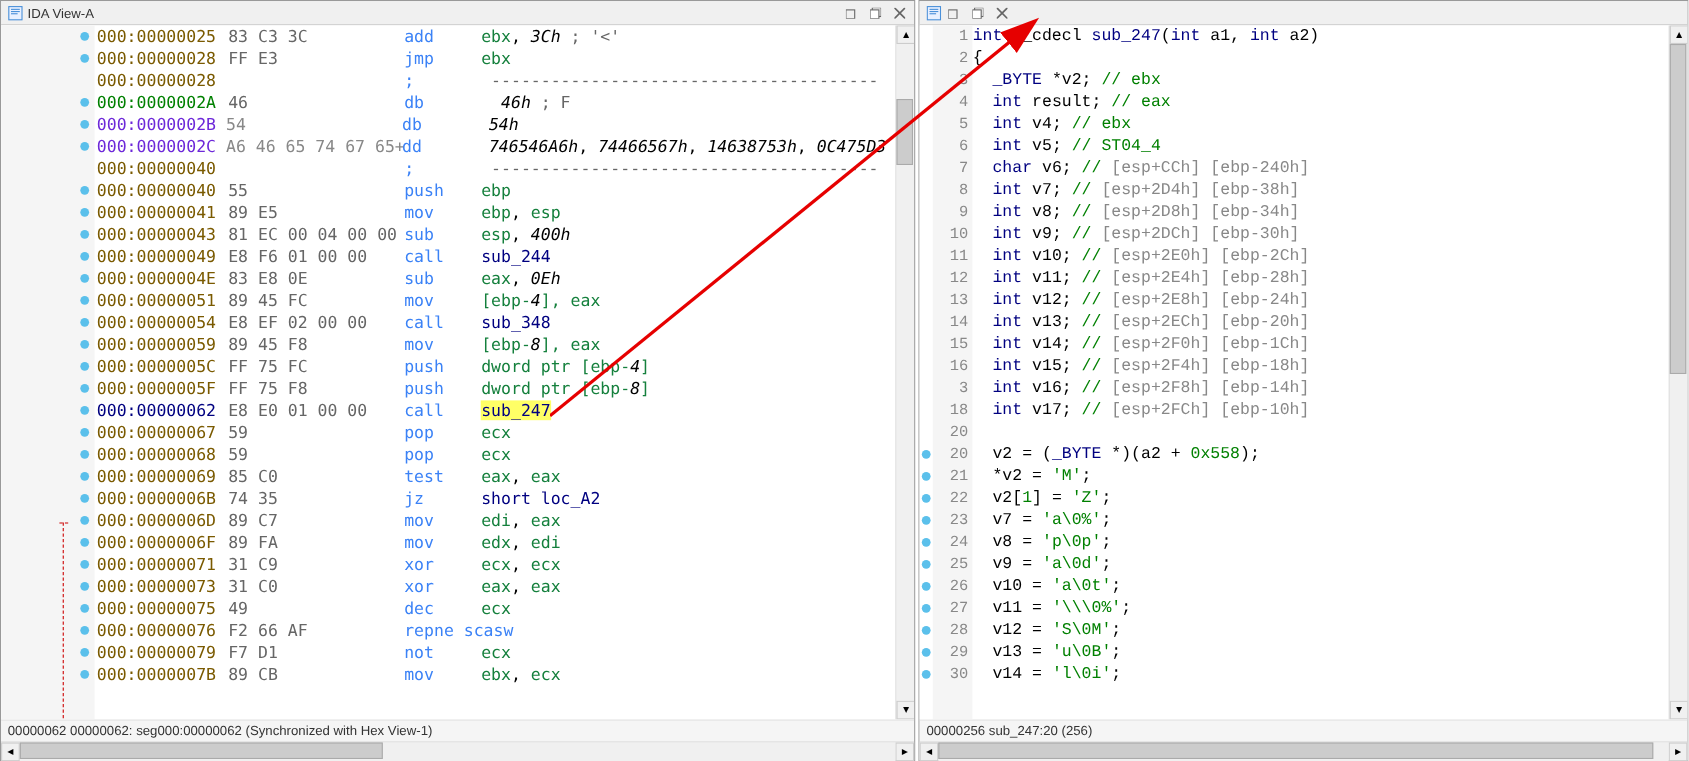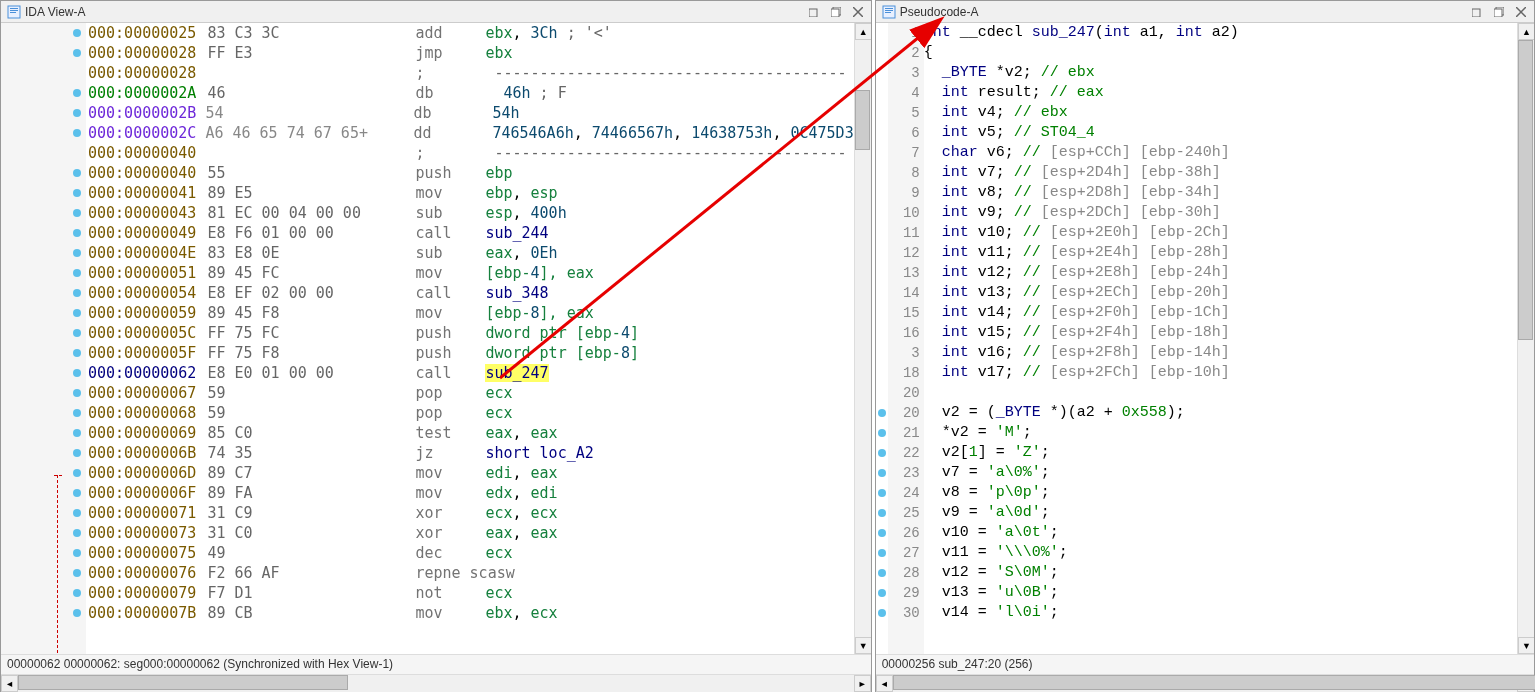--- a/index.html
+++ b/index.html
@@ -67,23 +67,23 @@
 .line {
   height: 20px;
   position: relative;
   padding-left: 2px;
 }
 .addr { color: #7a5a00; }
 .addr-gray { color: #6d28d9; }
 .addr-green { color: #008000; }
 .bytes { color: #666; margin-left: 2px; }
 .bytes-gray { color: #888; }
-.mn { color: #737373; margin-left: 48px; }
+.mn { color: #3b82f6; }
 .reg { color: #15803d; }
-.num { color: #0c4a6e; }
+.num { color: #000000; font-style: italic; }
 .sym { color: #000080; }
 .cmt { color: #666; }
 .hl { background: #ffff66; }
 .dot {
   position: absolute;
   width: 8px; height: 8px;
   background: #5bc0eb;
   border-radius: 50%;
   left: 72px;
 }
@@ -281,21 +281,20 @@
 <div class="panel panel-right">
   <div class="title-bar">
     <span class="title-icon">
       <svg width="14" height="14" viewBox="0 0 14 14">
           <rect x="1" y="1" width="12" height="12" fill="#e8f0ff" stroke="#4a90d9"></rect>
           <rect x="3" y="3" width="8" height="1" fill="#4a90d9"></rect>
           <rect x="3" y="5" width="8" height="1" fill="#4a90d9"></rect>
           <rect x="3" y="7" width="6" height="1" fill="#4a90d9"></rect>
         </svg>
     </span>
-    <span class="title-text">Pseudocode-A</span>
     <div class="win-btns">
       <span class="win-btn">
           <svg width="10" height="10">
             <rect x="0" y="2" width="8" height="8" fill="none" stroke="#666"></rect>
           </svg>
         </span>
       <span class="win-btn">
           <svg width="10" height="10">
             <rect x="2" y="0" width="8" height="8" fill="none" stroke="#666"></rect>
             <rect x="0" y="2" width="8" height="8" fill="#fff" stroke="#666"></rect>

